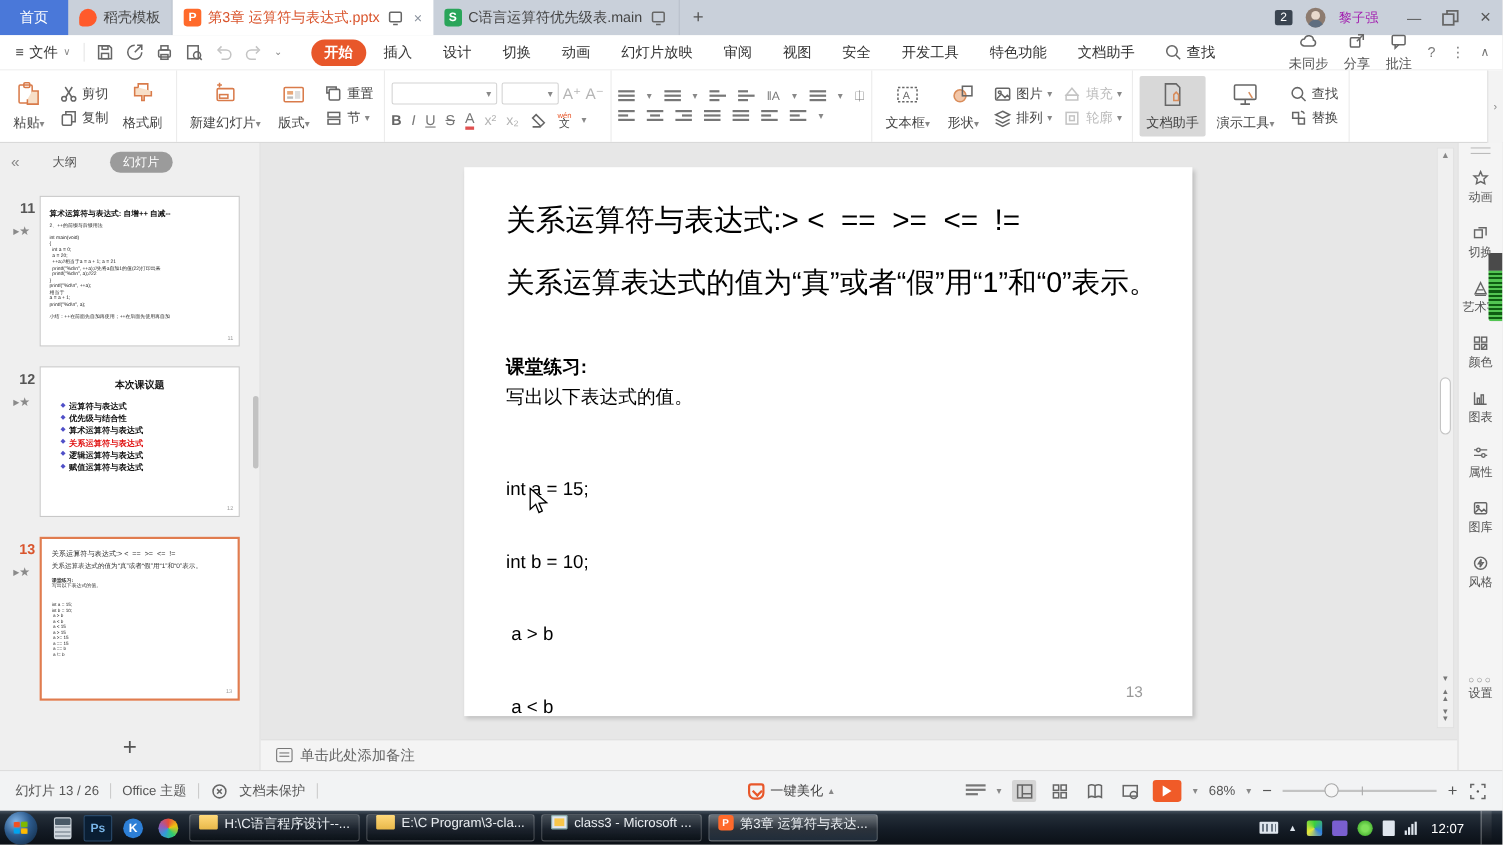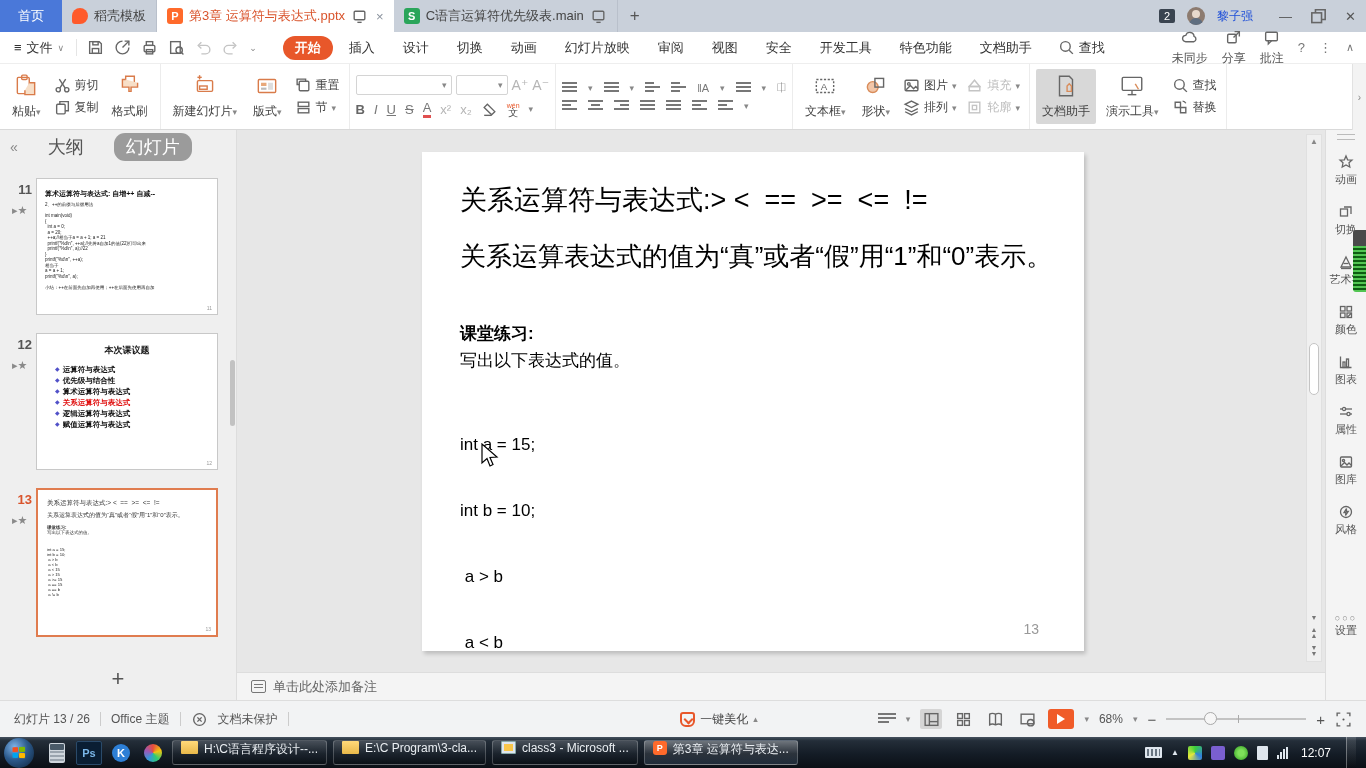--- a/index.html
+++ b/index.html
@@ -17,21 +17,21 @@
   .appico.wps{background:#ff6a2b;}
   .appico.et{background:#2aa55a;}
   .appico.flame{background:#ff5a2b;border-radius:50% 50% 50% 3px;}
   .tab-close{color:#8a929d;font-size:13px;margin-left:2px;}
   .tab-new{width:34px;display:flex;align-items:center;justify-content:center;font-size:17px;color:#555;}
   .tabbar-right{margin-left:auto;display:flex;align-items:center;gap:12px;padding-right:10px;}
   .badge2{background:#3a4450;color:#fff;font-size:11px;padding:1px 5px;border-radius:2px;}
   .avatar{width:18px;height:18px;border-radius:50%;background:#8d7b6f;position:relative;overflow:hidden;}
   .avatar:before{content:"";position:absolute;left:5px;top:3px;width:8px;height:8px;border-radius:50%;background:#e8d9cc;}
   .avatar:after{content:"";position:absolute;left:2px;top:11px;width:14px;height:8px;border-radius:7px 7px 0 0;background:#5f6e80;}
-  .uname{font-size:12px;color:#1d4ed8;}
+  .uname{font-size:12px;color:#a21caf;}
   .winbtns{display:flex;gap:18px;margin-left:14px;color:#555;font-size:13px;align-items:center;}
 
   
   .menubar{position:absolute;top:32px;left:0;width:1366px;height:32px;background:#fff;display:flex;align-items:center;border-bottom:1px solid #eee;}
   .menu-file{display:flex;align-items:center;gap:5px;padding:0 12px 0 14px;color:#333;}
   .qbar{display:flex;align-items:center;gap:10px;padding:0 10px;border-left:1px solid #e5e5e5;}
   .menu-items{display:flex;align-items:flex-start;gap:4px;margin-left:16px;}
   .mitem{padding:3px 12px;color:#333;font-size:13px;white-space:nowrap;}
   .mitem.pill{background:#e8572a;color:#fff;border-radius:13px;font-weight:bold;}
   .menu-find{display:flex;align-items:center;gap:4px;margin-left:14px;color:#333;}
@@ -59,21 +59,21 @@
   .pic{width:15px;height:12px;display:inline-block;}
   .pic i{display:block;height:2px;background:#777;margin-bottom:2px;}
   .pic i.short{width:60%;}
   .toolbar-expand{position:absolute;right:0;top:64px;width:14px;height:66px;background:#f3f3f3;border-left:1px solid #e2e2e2;display:flex;align-items:center;justify-content:center;color:#888;font-size:10px;}
 
   
   .workspace{position:absolute;top:130px;left:0;width:1366px;height:570px;display:flex;}
   .leftbar{width:237px;background:#efefef;border-right:1px solid #ddd;position:relative;}
   .lb-head{height:34px;display:flex;align-items:center;gap:18px;padding-left:10px;}
   .lb-collapse{color:#888;font-size:14px;}
-  .lb-tab{font-size:18px;color:#555;padding:2px 12px;}
+  .lb-tab{font-size:11px;color:#555;padding:2px 12px;}
   .lb-tab.on{background:#9b9b9b;color:#fff;border-radius:11px;}
   .thumbs{position:absolute;top:40px;left:0;right:0;bottom:46px;overflow:hidden;}
   .thumb-row{position:absolute;left:0;width:100%;}
   .tnum{position:absolute;left:10px;top:4px;width:22px;text-align:right;font-size:13px;font-weight:bold;color:#555;}
   .tstar{position:absolute;left:12px;top:26px;color:#8a8a8a;font-size:11px;}
   .tbox{position:absolute;left:36px;width:182px;background:#fff;border:1px solid #c8c8c8;overflow:hidden;}
   .tbox.sel{border:2px solid #e07c4f;}
   .tpage{position:absolute;right:5px;bottom:3px;font-size:5px;color:#999;}
   .t-title{font-weight:bold;color:#111;}
   .tinycode{font-size:4.5px;line-height:5.5px;color:#222;white-space:pre;}

